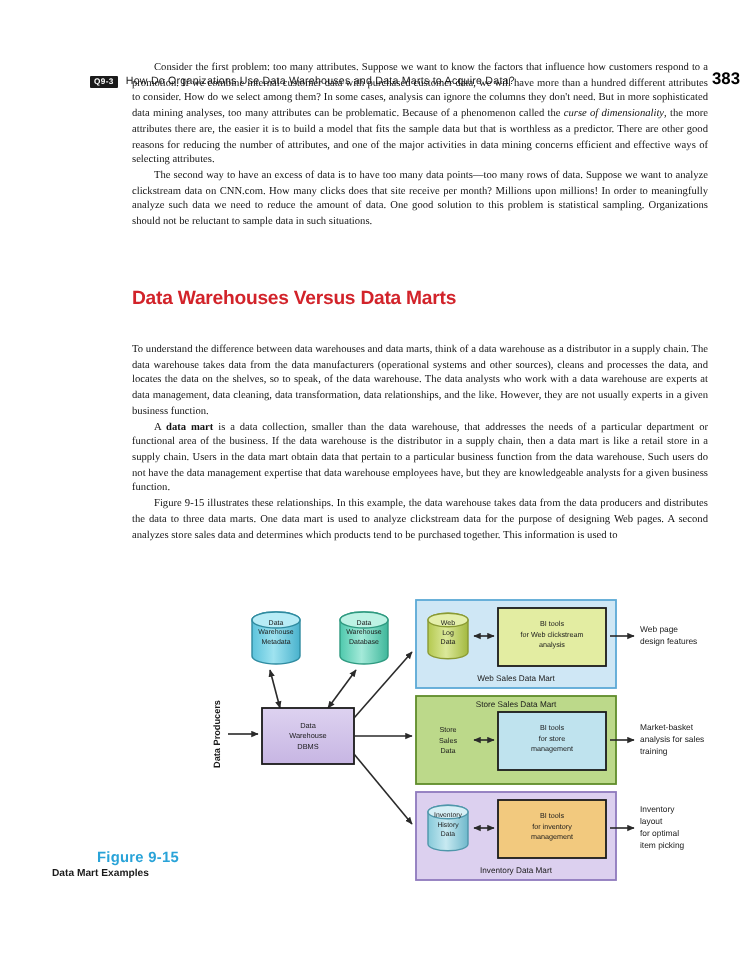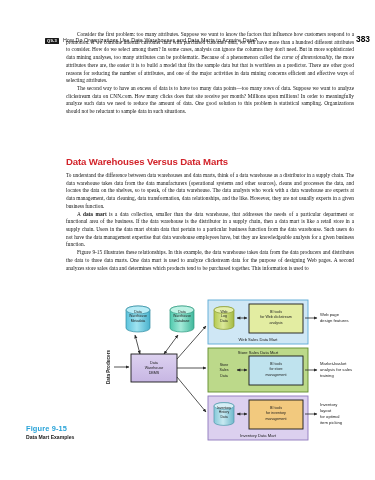--- a/index.html
+++ b/index.html
@@ -89,20 +89,21 @@
     left: 26px; top: 424px;
     width: 86px;
   }
   .fig-num {
     font-family: "Liberation Sans", sans-serif;
     font-size: 7.4px;
     font-weight: bold;
     color: #29a3d8;
     letter-spacing: .15px;
     line-height: 9px;
+    text-align: center;
   }
   .fig-title {
     font-family: "Liberation Sans", sans-serif;
     font-size: 5.1px;
     font-weight: bold;
     color: #1a1a1a;
     line-height: 7px;
     margin-top: 1px;
   }
 
@@ -130,21 +131,21 @@
     <span class="rh-folio">383</span>
   </div>
 
   <div class="col" style="top:31px;">
 
     <p class="body"><span>Consider the first problem: too many attributes. Suppose we want to know the factors that influence how customers respond to a promotion. If we combine internal customer data with purchased customer data, we will have more than a hundred different attributes to consider. How do we select among them? In some cases, analysis can ignore the columns they don't need. But in more sophisticated data mining analyses, too many attributes can be problematic. Because of a phenomenon called the </span><span class="it">curse of dimensionality</span><span>, the more attributes there are, the easier it is to build a model that fits the sample data but that is worthless as a predictor. There are other good reasons for reducing the number of attributes, and one of the major activities in data mining concerns efficient and effective ways of selecting attributes.</span></p>
 
     <p class="body">The second way to have an excess of data is to have too many data points—too many rows of data. Suppose we want to analyze clickstream data on CNN.com. How many clicks does that site receive per month? Millions upon millions! In order to meaningfully analyze such data we need to reduce the amount of data. One good solution to this problem is statistical sampling. Organizations should not be reluctant to sample data in such situations.</p>
   </div>
 
-  <div class="col" style="top:156px;">
+  <div class="col" style="top:144px;">
     <h2 class="sec">Data Warehouses Versus Data Marts</h2>
   </div>
 
   <div class="col" style="top:172px;">
     <p class="body noindent">To understand the difference between data warehouses and data marts, think of a data warehouse as a distributor in a supply chain. The data warehouse takes data from the data manufacturers (operational systems and other sources), cleans and processes the data, and locates the data on the shelves, so to speak, of the data warehouse. The data analysts who work with a data warehouse are experts at data management, data cleaning, data transformation, data relationships, and the like. However, they are not usually experts in a given business function.</p>
 
     <p class="body"><span>A </span><span class="bd">data mart</span><span> is a data collection, smaller than the data warehouse, that addresses the needs of a particular department or functional area of the business. If the data warehouse is the distributor in a supply chain, then a data mart is like a retail store in a supply chain. Users in the data mart obtain data that pertain to a particular business function from the data warehouse. Such users do not have the data management expertise that data warehouse employees have, but they are knowledgeable analysts for a given business function.</span></p>
 
     <p class="body">Figure 9-15 illustrates these relationships. In this example, the data warehouse takes data from the data producers and distributes the data to three data marts. One data mart is used to analyze clickstream data for the purpose of designing Web pages. A second analyzes store sales data and determines which products tend to be purchased together. This information is used to</p>
   </div>

